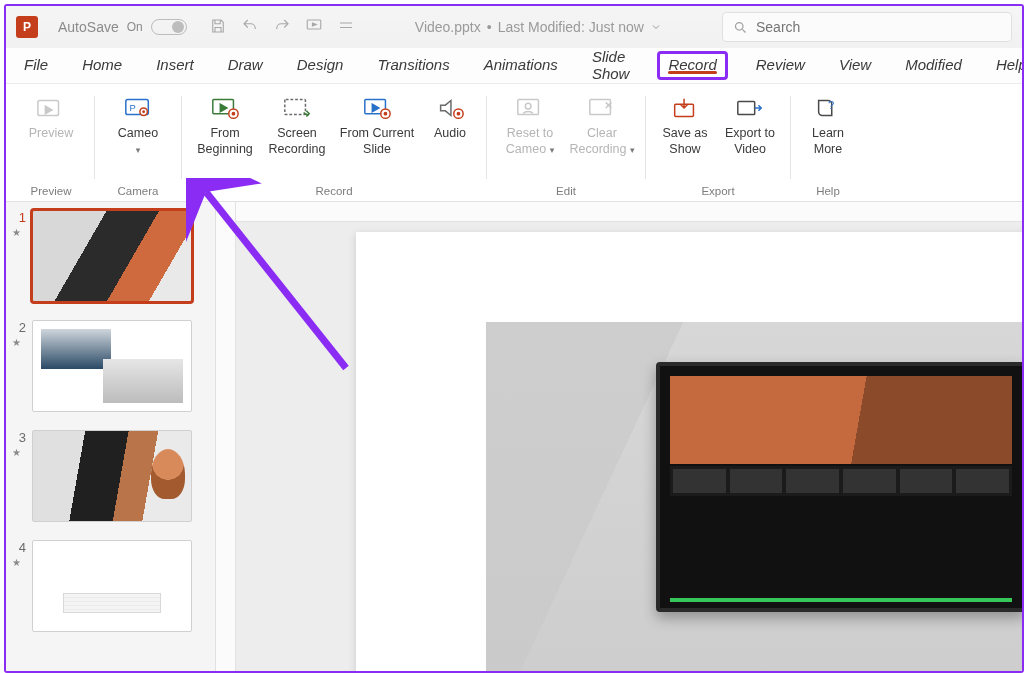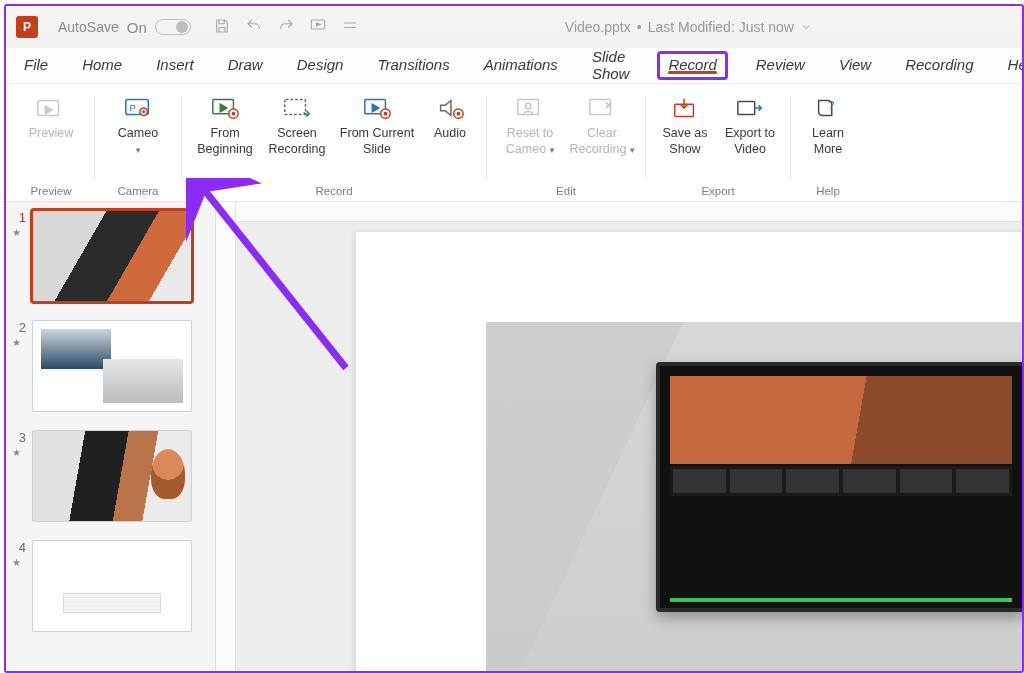--- a/index.html
+++ b/index.html
@@ -79,21 +79,21 @@
 </style>
 </head>
 <body>
 
 <div class="frame">
 
   <div class="titlebar">
     <div class="app-icon"></div>
     <div class="autosave">
       <span>AutoSave</span>
-      <span style="font-size:15px">On</span>
+      <span style="font-size:12px">On</span>
       <span class="toggle"></span>
     </div>
     <div class="qat">
       <span><svg viewBox="0 0 24 24">
             <path d="M5 4h11l3 3v13H5z"></path>
             <path d="M8 4v5h7V4M8 20v-6h8v6"></path>
           </svg></span>
       <span><svg viewBox="0 0 24 24">
             <path d="M9 14l-5-5 5-5"></path>
             <path d="M4 9h9a6 6 0 016 6v1"></path>
@@ -110,36 +110,43 @@
             <path d="M4 8h16M4 14h16"></path>
           </svg></span>
     </div>
     <div class="title-center">
       <span>Video.pptx</span>
       <span class="dot">•</span>
       <span>Last Modified: Just now</span>
       <svg viewBox="0 0 24 24">
           <path d="M6 9l6 6 6-6"></path>
         </svg>
+    </div>
+    <div class="searchbox">
+      <svg viewBox="0 0 24 24">
+          <circle cx="10" cy="10" r="6"></circle>
+          <path d="M15 15l5 5"></path>
+        </svg>
+      <input placeholder="Search" style="">
     </div>
   </div>
 
   <div class="tabs">
     <div class="tab">File</div>
     <div class="tab">Home</div>
     <div class="tab">Insert</div>
     <div class="tab">Draw</div>
     <div class="tab">Design</div>
     <div class="tab">Transitions</div>
     <div class="tab">Animations</div>
     <div class="tab">Slide Show</div>
     <div class="tab active-hi"><span>Record</span><span class="uline"></span></div>
     <div class="tab">Review</div>
     <div class="tab">View</div>
-    <div class="tab">Recording</div>
+    <div class="tab">Modified</div>
     <div class="tab">Help</div>
   </div>
 
   <div class="ribbon">
 
     <div class="group">
       <div class="group-body">
         <div class="rbtn disabled">
           <span class="ico">
               <svg viewBox="0 0 32 24" stroke="#c9c9c9" fill="none" stroke-width="1.6">

